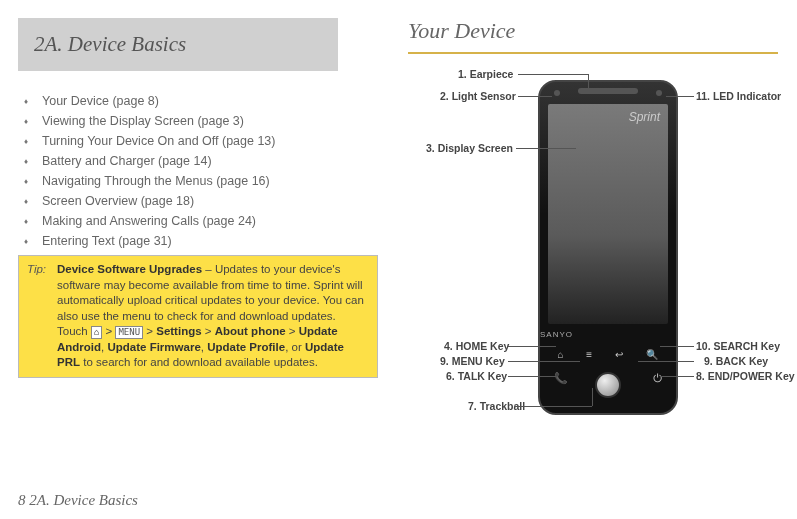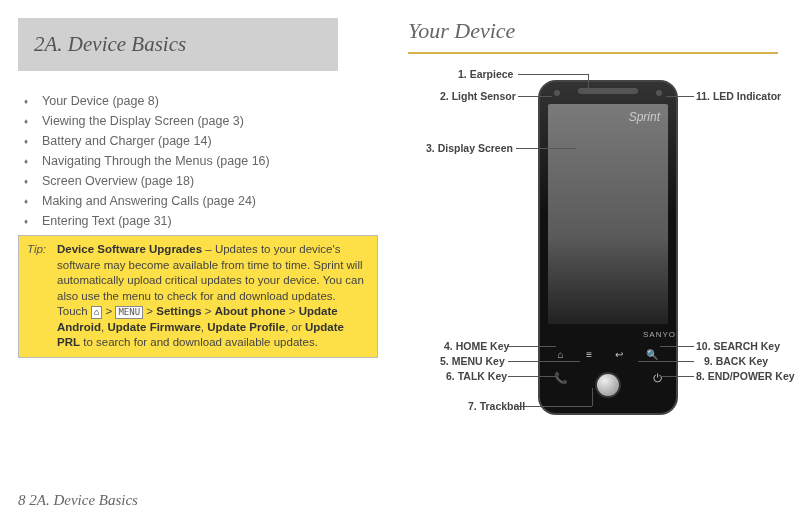--- a/index.html
+++ b/index.html
@@ -123,21 +123,21 @@
   .phone .screen {
     position: absolute;
     top: 22px; left: 8px; right: 8px; height: 220px;
     background: linear-gradient(180deg,#7a7a7a 0%, #5a5a5a 60%, #222 100%);
     border-radius: 2px;
   }
   .phone .screen-logo {
     position:absolute; top:6px; right:8px; font-size:12px; color:#ccc; font-style:italic;
   }
   .phone .brand {
-    position:absolute; top:248px; left:0; right:0; text-align:right;
+    position:absolute; top:248px; left:0; right:0; text-align:left;
     font-size:8px; color:#aaa; letter-spacing:1px;
   }
   .phone .btn-row {
     position:absolute; top:260px; left:0; right:0; height:24px;
     display:flex; justify-content:space-around; align-items:center;
     padding: 0 6px;
   }
   .phone .btn-row span {
     font-size:10px; color:#ccc;
   }
@@ -177,20 +177,21 @@
 <div class="page">
 
   <div class="left-col">
     <div class="section-tab">
       <span>2A.  Device Basics</span>
     </div>
 
     <ul class="toc">
       <li><span>Your Device (page 8)</span></li>
       <li><span>Viewing the Display Screen (page 3)</span></li>
+      <li><span>Turning Your Device On and Off (page 13)</span></li>
       <li><span>Battery and Charger (page 14)</span></li>
       <li><span>Navigating Through the Menus (page 16)</span></li>
       <li><span>Screen Overview (page 18)</span></li>
       <li><span>Making and Answering Calls (page 24)</span></li>
       <li><span>Entering Text (page 31)</span></li>
     </ul>
 
     <div class="tip-box">
       <div class="tip-inner">
         <div class="tip-label">Tip:</div>
@@ -233,21 +234,21 @@
 
       <div class="label" style="left:32px; top:28px;">2. Light Sensor</div>
       <div class="callout-line" style="left:110px; top:34px; width:34px;"></div>
 
       <div class="label" style="left:18px; top:80px;">3. Display Screen</div>
       <div class="callout-line" style="left:108px; top:86px; width:60px;"></div>
 
       <div class="label" style="left:36px; top:278px;">4. HOME Key</div>
       <div class="callout-line" style="left:100px; top:284px; width:48px;"></div>
 
-      <div class="label" style="left:32px; top:293px;">5. MENU Key</div>
+      <div class="label" style="left:32px; top:293px;">9. MENU Key</div>
       <div class="callout-line" style="left:100px; top:299px; width:72px;"></div>
 
       <div class="label" style="left:38px; top:308px;">6. TALK Key</div>
       <div class="callout-line" style="left:100px; top:314px; width:48px;"></div>
 
       <div class="label" style="left:44px; top:338px;margin-left:16px;">7. Trackball</div>
       <div class="callout-line" style="left:106px; top:344px; width:78px;"></div>
       <div class="callout-vline" style="left:184px; top:326px; height:18px;"></div>
 
       <div class="label" style="left:288px; top:28px;">11. LED Indicator</div>

